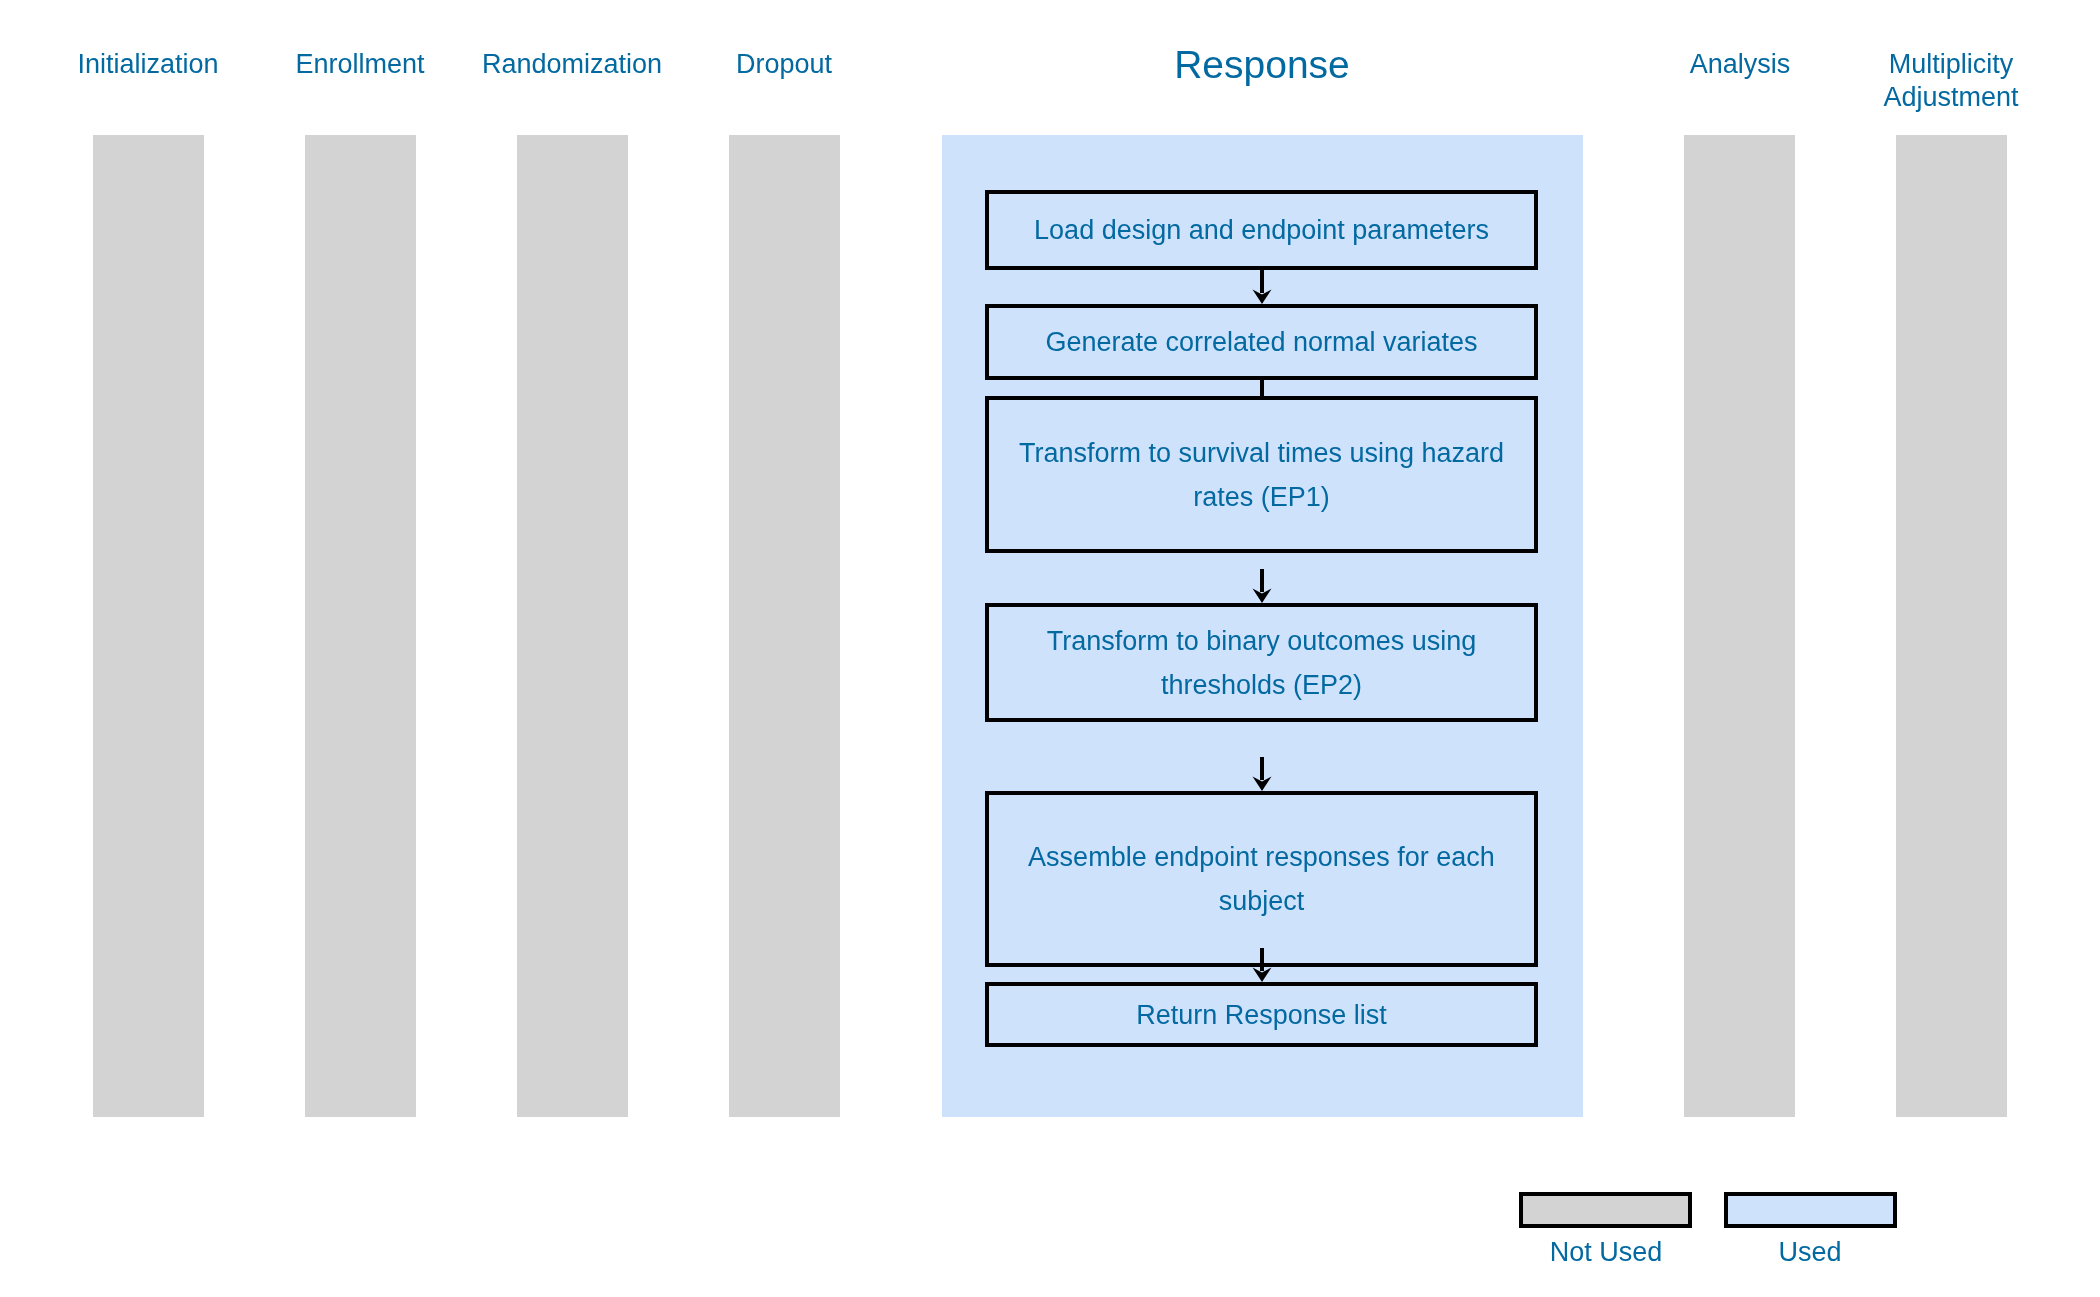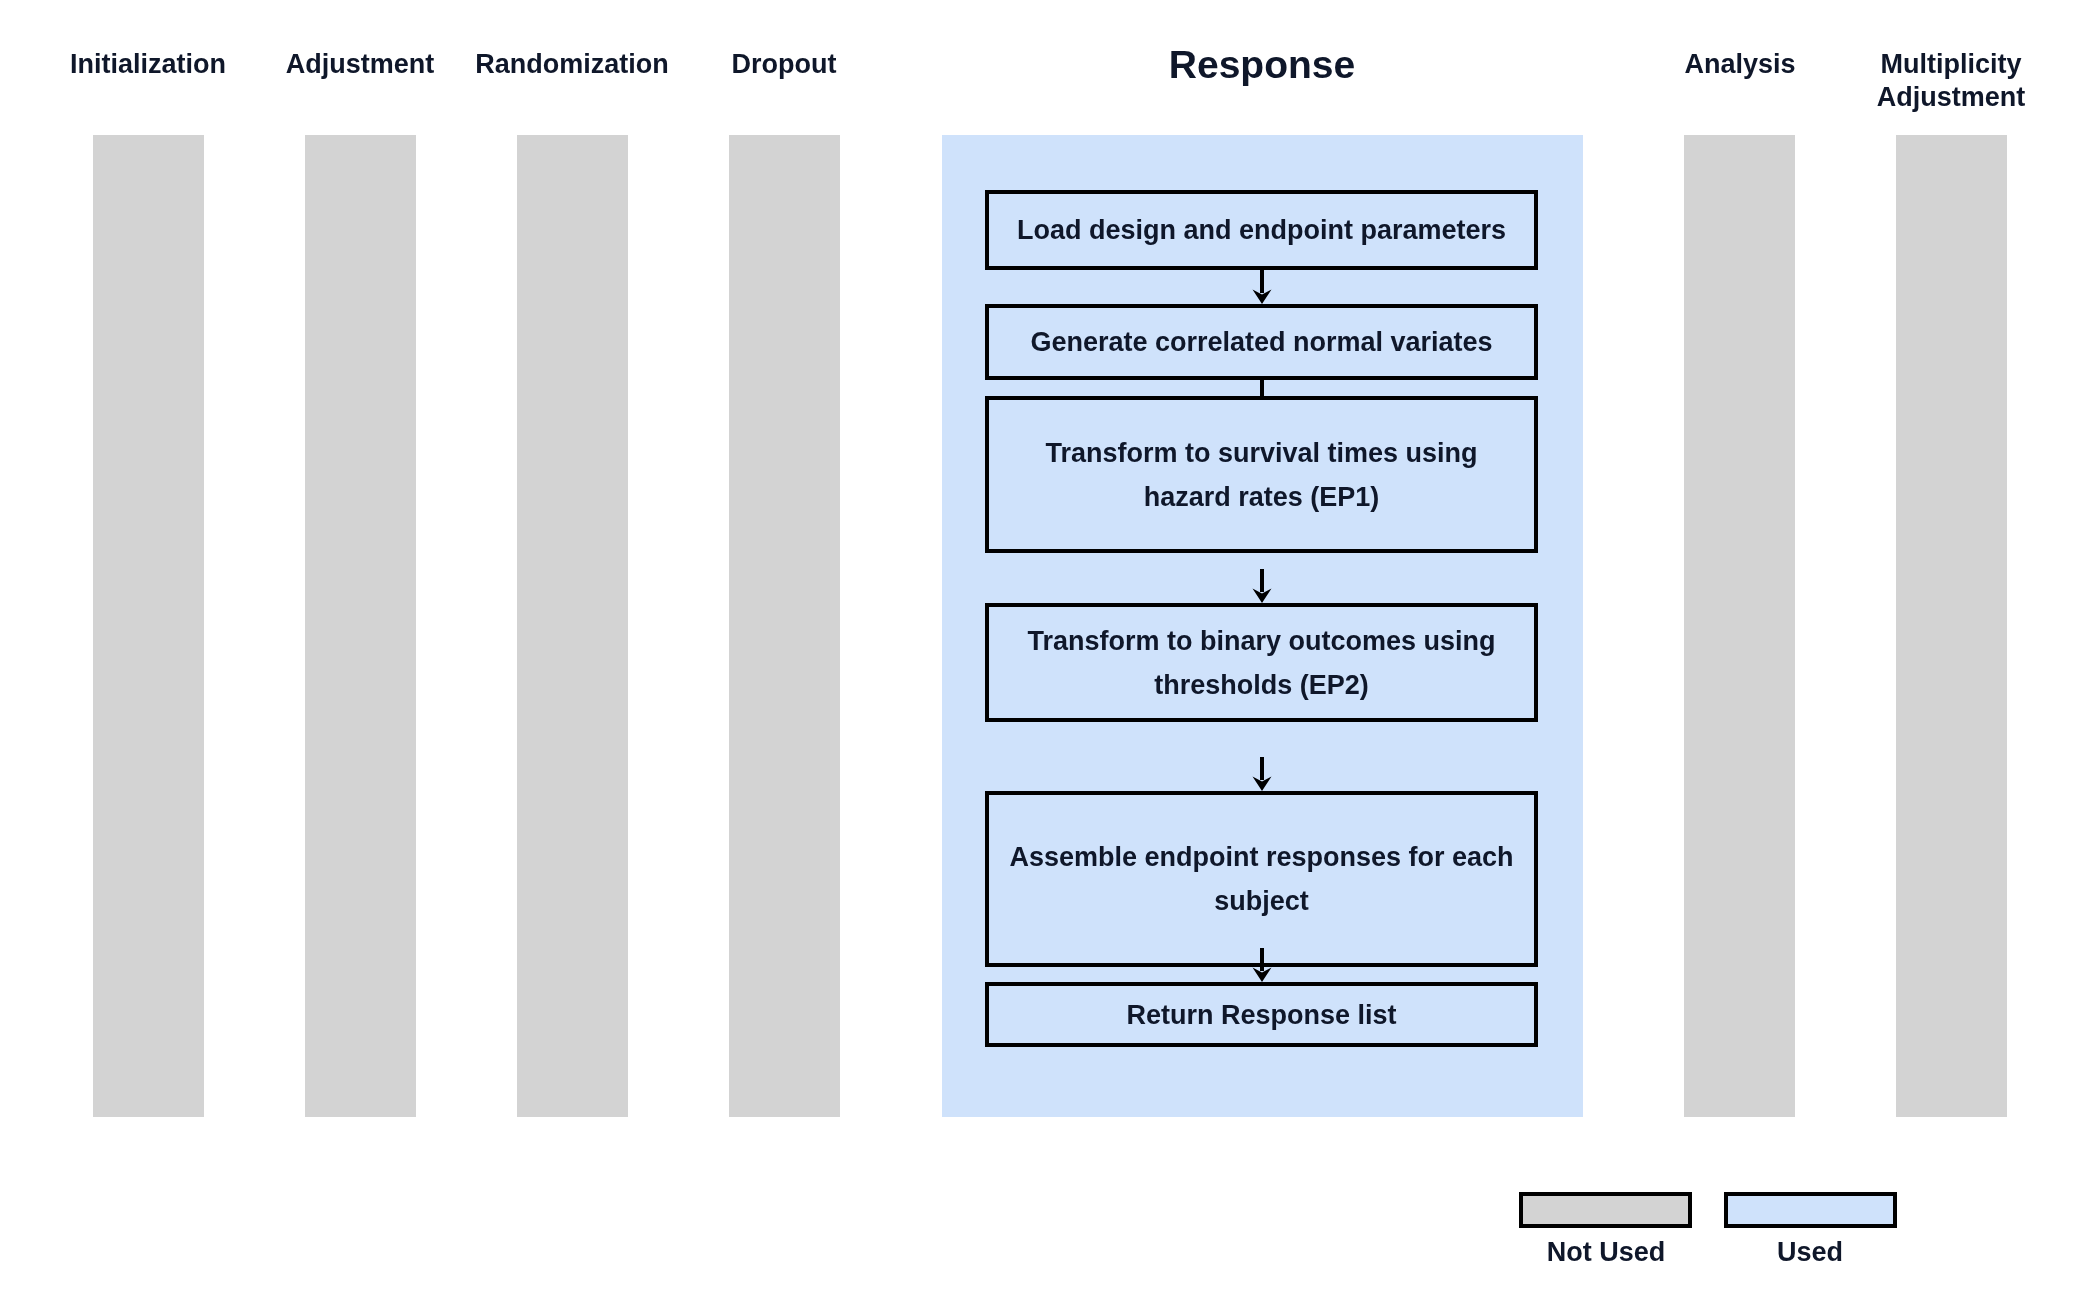--- a/index.html
+++ b/index.html
@@ -2,23 +2,22 @@
 <html><head>
 <meta charset="utf-8">
 <style>
   html, body { margin: 0; padding: 0; background: #ffffff; }
   .canvas {
     position: relative;
     width: 2100px;
     height: 1297px;
     background: #ffffff;
     font-family: "Liberation Sans", sans-serif;
-    color: #0f172a;
+    color: #0369a1;
     overflow: hidden;
-    font-weight: bold;
     --used-fill: #cfe2fb;
     --notused-fill: #d3d3d3;
     --line: #000000;
   }
   .col-label {
     position: absolute;
     top: 48px;
     transform: translateX(-50%);
     font-size: 27px;
     line-height: 33px;
@@ -92,21 +91,21 @@
     line-height: 32px;
     white-space: nowrap;
   }
 </style>
 </head>
 <body>
 
 <div class="canvas" style="--used-fill: #cfe2fb; --notused-fill: #d3d3d3; --line: #000000;">
 
   <div class="col-label" style="left:148px">Initialization</div>
-  <div class="col-label" style="left:360px">Adjustment</div>
+  <div class="col-label" style="left:360px">Enrollment</div>
   <div class="col-label" style="left:572px">Randomization</div>
   <div class="col-label" style="left:784px">Dropout</div>
   <div class="response-title" style="left:1262px">Response</div>
   <div class="col-label" style="left:1740px">Analysis</div>
   <div class="col-label wrap" style="left:1951px">Multiplicity Adjustment</div>
 
   <div class="bar" style="left:93px"></div>
   <div class="bar" style="left:305px"></div>
   <div class="bar" style="left:517px"></div>
   <div class="bar" style="left:729px"></div>

